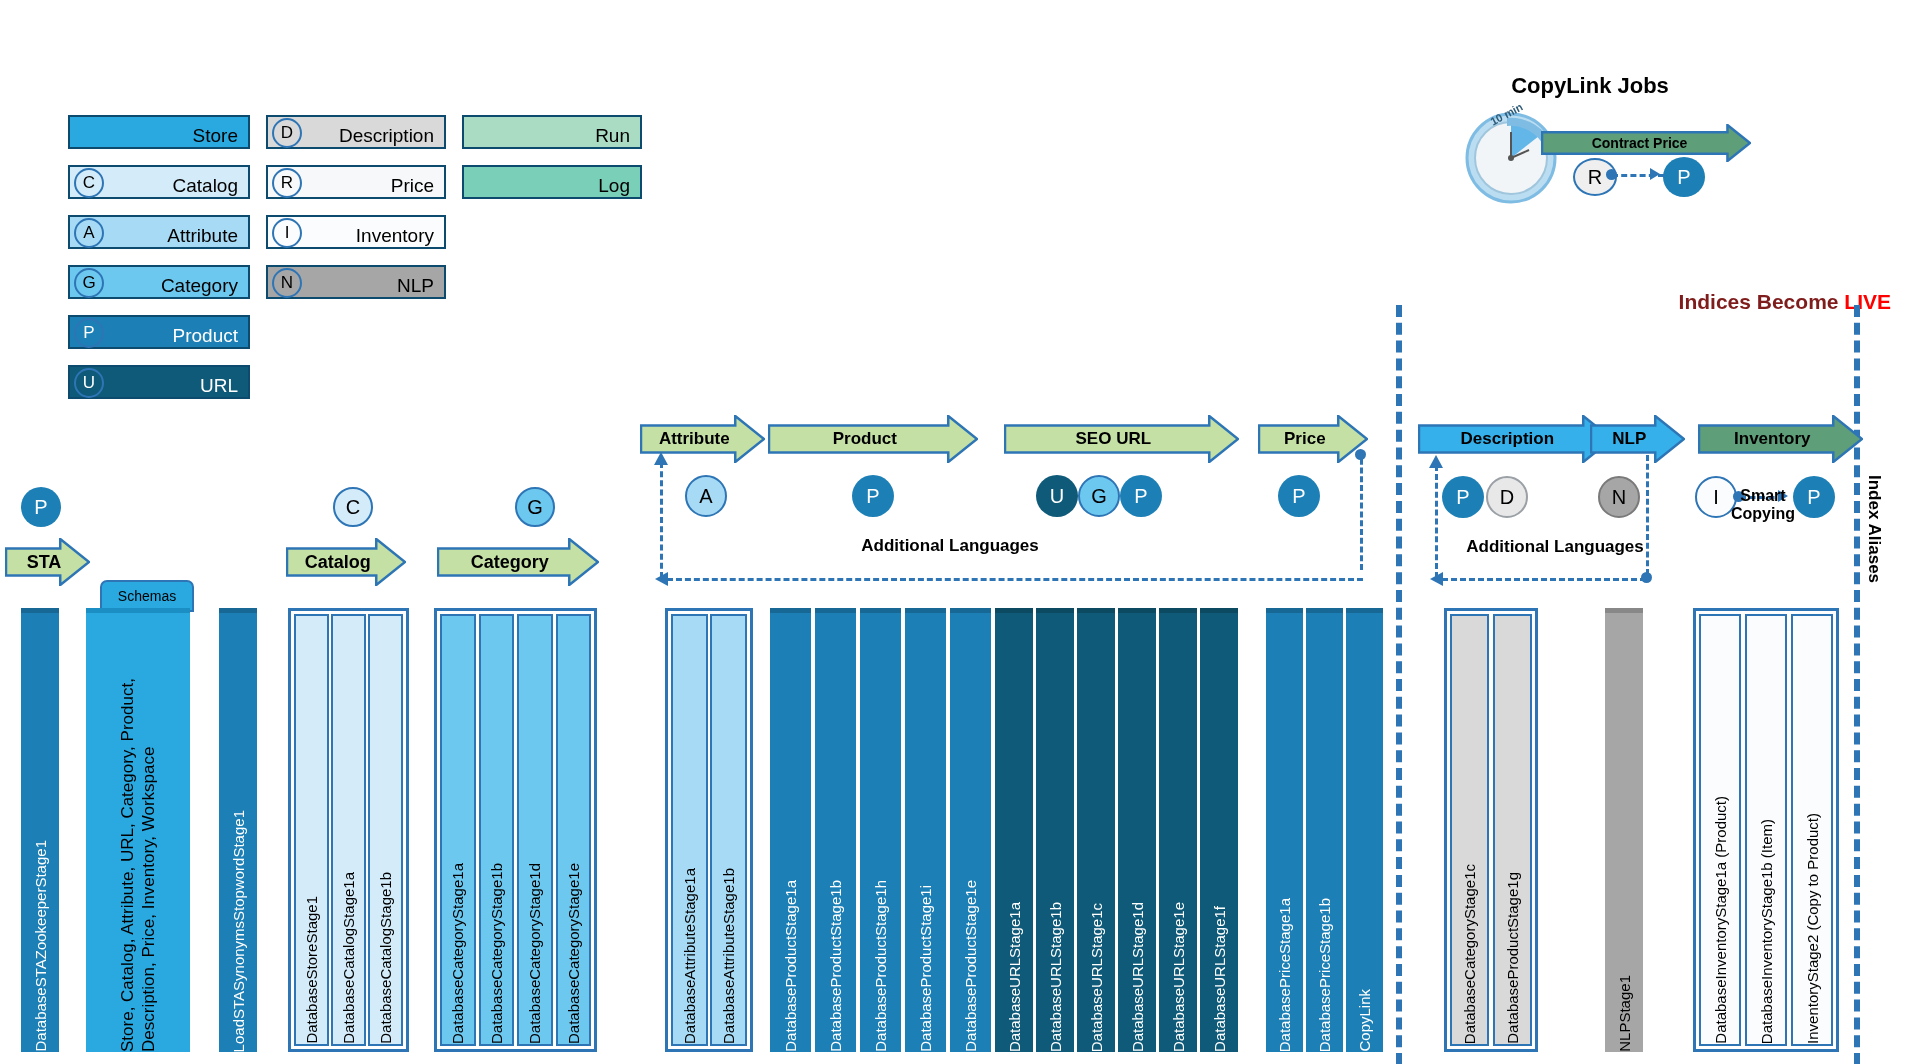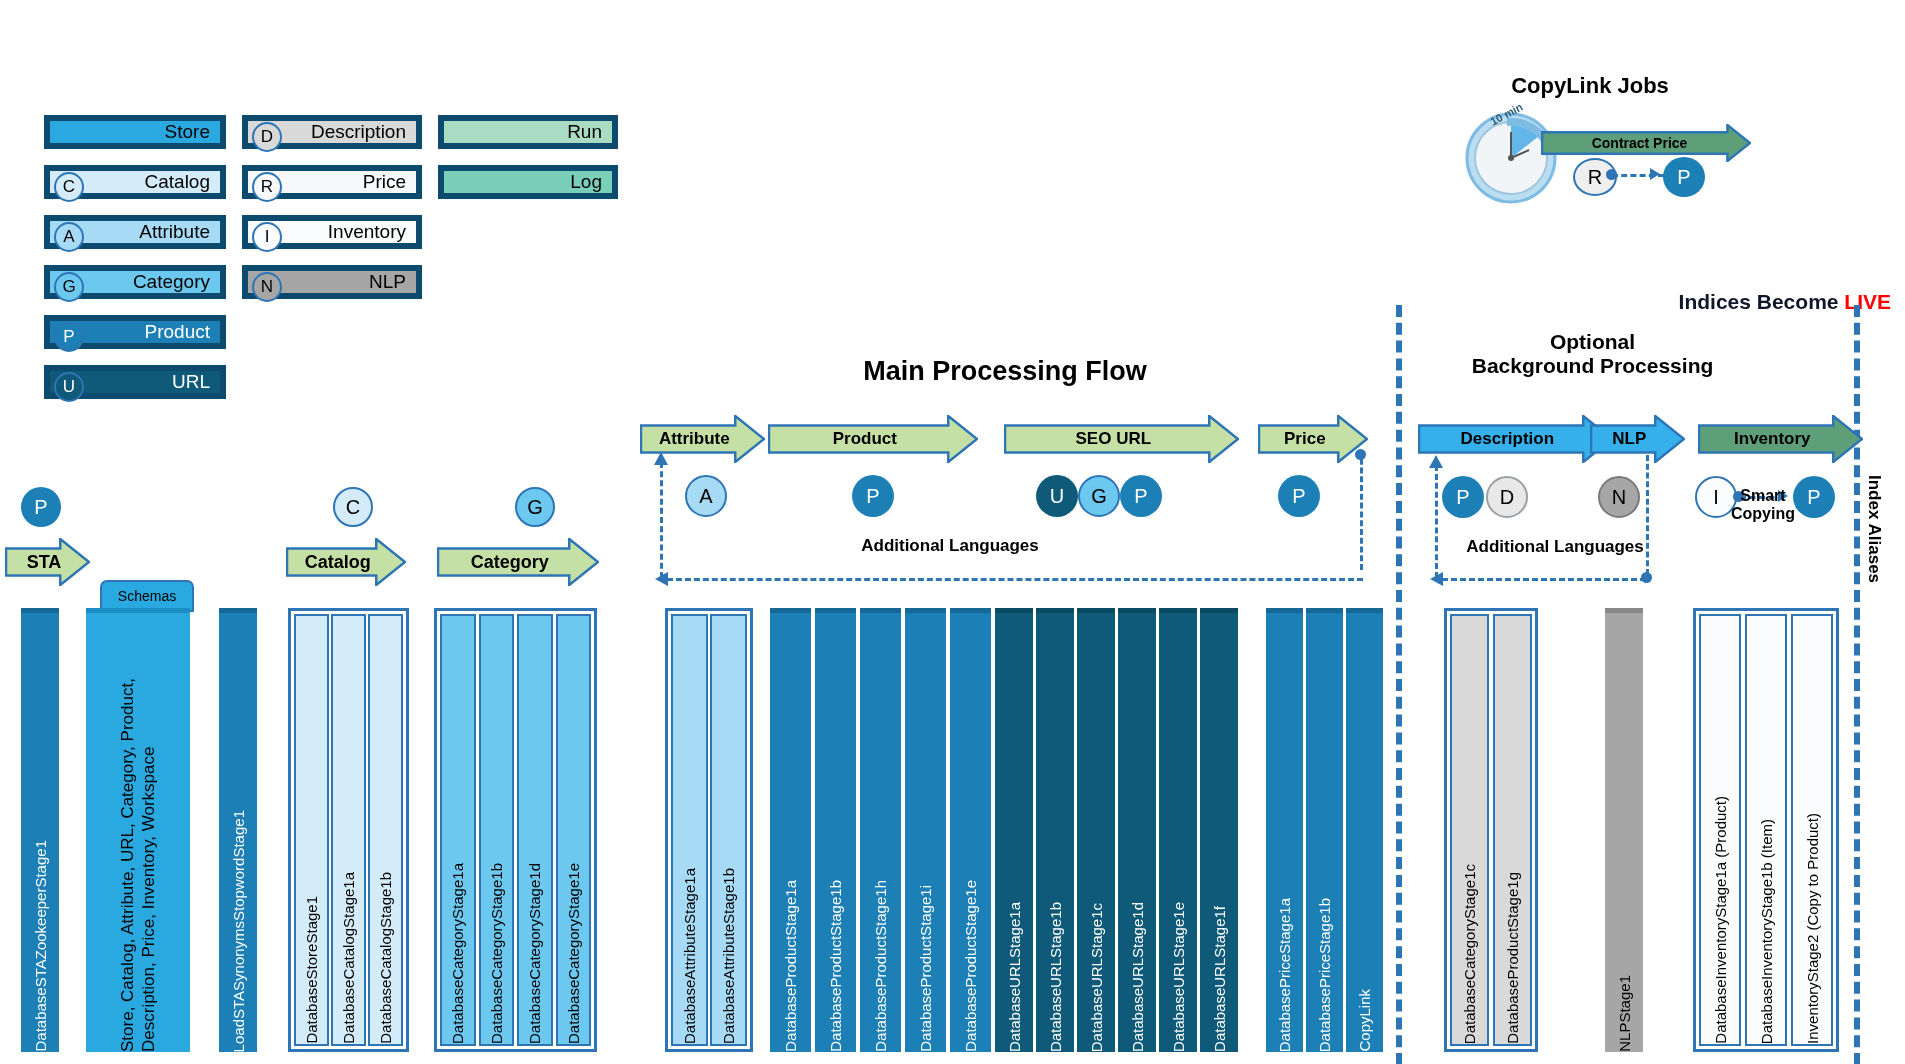--- a/index.html
+++ b/index.html
@@ -13,25 +13,26 @@
   #stage{position:absolute;left:0;top:0;width:1905px;height:1064px;}
   .abs{position:absolute;}
 
   
   #title{left:44px;top:14px;font-size:28px;font-weight:bold;color:#000;white-space:nowrap;}
   #title .sub{font-size:20px;font-weight:bold;}
 
   
   .legend-box{
     box-sizing:border-box;
-    border:6px solid #0c4a6e;
+    border:2px solid #0c4a6e;
     height:34px;
     display:flex;align-items:flex-end;
     font-size:19px;color:#000;
     position:absolute;
+    margin-left:24px;
   }
   .legend-box .lbl{margin-left:auto;margin-right:10px;}
   .badge{
     position:absolute;left:4px;top:1px;
     width:30px;height:30px;border-radius:50%;
     border:2px solid #2E75B6;
     display:flex;align-items:center;justify-content:center;
     font-size:17px;box-sizing:border-box;
   }
 
@@ -151,26 +152,21 @@
       <svg viewBox="0 0 210 38" preserveAspectRatio="none">
         <polygon points="1,8.36 186.44,8.36 186.44,1 209,19 186.44,37 186.44,29.64 1,29.64" fill="#5E9E78" stroke="#2E75B6" stroke-width="2.5" stroke-linejoin="miter"></polygon>
       </svg>
       <span style="margin-right: 12.958px;">Contract Price</span>
     </div>
     <div class="tok" style="left: 1573px; top: 158px; width: 44px; height: 38px; background: rgb(239, 239, 239); color: rgb(0, 0, 0); border: 2px solid rgb(46, 117, 182);">R</div>
     <div class="tok" style="left: 1663px; top: 157px; width: 42px; height: 40px; background: rgb(28, 127, 181); color: rgb(255, 255, 255); border: none;">P</div>
     <div class="abs" style="left: 1612px; top: 174px; width: 52px; height: 0px; border-top: 3px dashed rgb(46, 117, 182);"></div>
     <div class="abs" style="left: 1606px; top: 169px; width: 11px; height: 11px; border-radius: 50%; background: rgb(46, 117, 182);"></div>
     <div class="abs" style="left: 1650px; top: 168px; width: 0px; height: 0px; border-left: 10px solid rgb(46, 117, 182); border-top: 6px solid transparent; border-bottom: 6px solid transparent;"></div>
-    <div class="section-label" style="left: 660px; top: 356px; width: 690px; font-size: 27px;">Main Processing Flow</div>
-    <div class="abs" style="left: 1430px; top: 330px; width: 325px; text-align: center; font-size: 21px; font-weight: bold; line-height: 1.15;">
-      <div>Optional</div>
-      <div>Background Processing</div>
-    </div>
-    <div class="abs" style="right: 14px; top: 290px; font-size: 21px; font-weight: bold; white-space: nowrap;"><span style="color: #0f172a;">Indices Become </span><span style="color: rgb(255, 0, 0);">LIVE</span></div>
+    <div class="abs" style="right: 14px; top: 290px; font-size: 21px; font-weight: bold; white-space: nowrap;"><span style="color: #7f1d1d;">Indices Become </span><span style="color: rgb(255, 0, 0);">LIVE</span></div>
     <div class="vertlabel" style="left: 1864px; top: 475px;">Index Aliases</div>
     <div class="vline" style="left: 1396px; top: 305px; height: 760px;"></div>
     <div class="vline" style="left: 1854px; top: 305px; height: 760px;"></div>
     <div class="tok" style="left: 21px; top: 487px; width: 40px; height: 40px; background: rgb(28, 127, 181); color: rgb(255, 255, 255); border: none;">P</div>
     <div class="chev" style="left: 5px; top: 538px; width: 85px; height: 48px; font-size: 18px;">
       <svg viewBox="0 0 85 48" preserveAspectRatio="none">
         <polygon points="1,10.56 55.24,10.56 55.24,1 84,24 55.24,47 55.24,37.44 1,37.44" fill="#C5E0A5" stroke="#2E75B6" stroke-width="2.5" stroke-linejoin="miter"></polygon>
       </svg>
       <span style="margin-right: 7px;">STA</span>
     </div>

